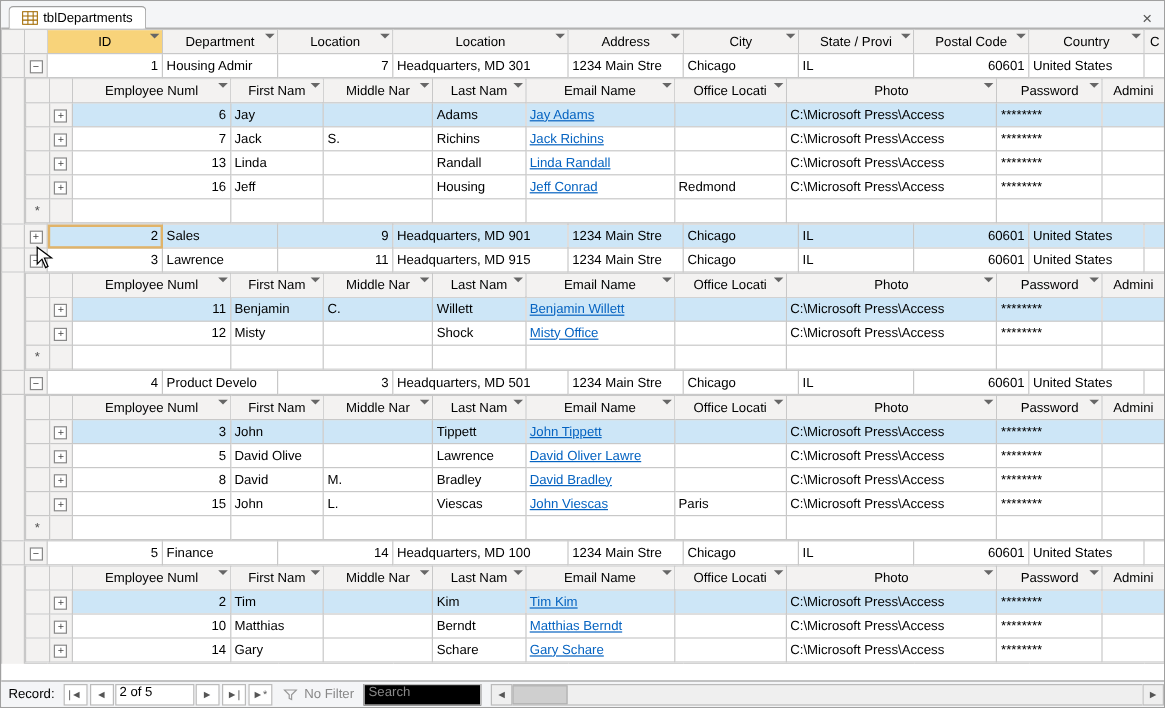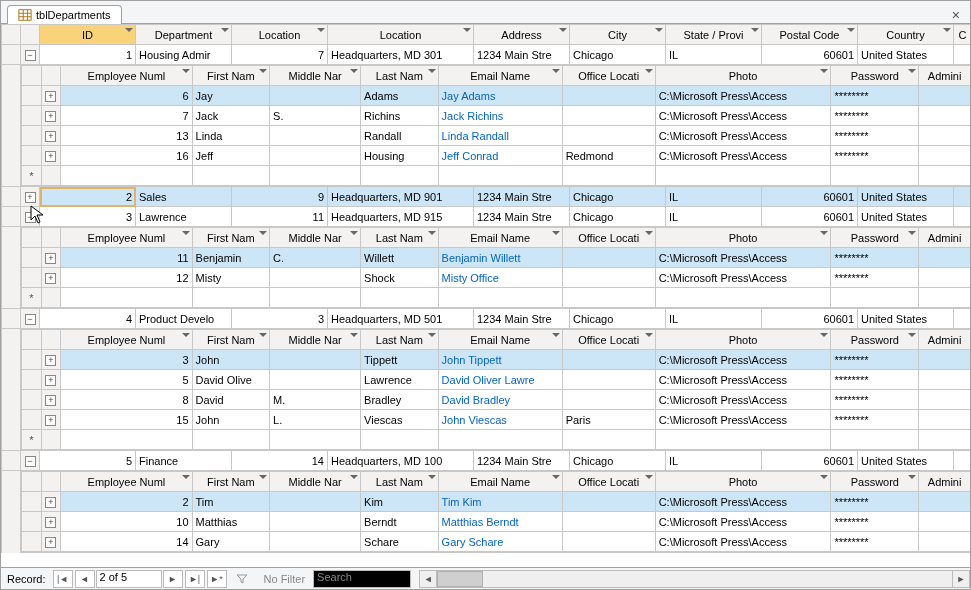--- a/index.html
+++ b/index.html
@@ -12,29 +12,29 @@
 .body{flex:1;overflow:auto}
 table.grid{border-collapse:collapse;width:100%;table-layout:fixed}
 table.grid th,table.grid td{border:1px solid #c8c8c8;height:19px;padding:0 3px;overflow:hidden;white-space:nowrap;text-overflow:clip}
 table.grid th{background:#f3f2f1;font-weight:normal;position:relative;}
 th .dd{position:absolute;right:2px;top:3px;width:0;height:0;border-left:4px solid transparent;border-right:4px solid transparent;border-top:4px solid #666}
 .sel-th{background:#f8d37a!important}
 .rowhdr{background:#f3f2f1;width:18px;text-align:center}
 .exp,.col{width:9px;height:9px;border:1px solid #888;display:inline-flex;align-items:center;justify-content:center;line-height:7px;font-size:9px;color:#444;background:#fff;cursor:pointer}
 .star{color:#555}
 td.num{text-align:right;padding-right:4px}
-a.mail{color:#0563c1;}
+a.mail{color:#0563c1;text-decoration:underline}
 tr.selrow td{background:#cde6f7}
 tr.selrow td.rowhdr{background:#f3f2f1}
 td.editcell{outline:2px solid #e0b369;outline-offset:-2px}
 .statusbar{height:21px;border-top:1px solid #a0a0a0;background:#f4f5f7;display:flex;align-items:center;font-size:11px}
 .statusbar .lbl{padding:0 6px}
 .navbtn{width:18px;height:16px;border:1px solid #bbb;background:#fff;display:flex;align-items:center;justify-content:center;margin:0 1px;cursor:pointer;font-size:9px;color:#555}
 .recbox{width:58px;height:16px;border:1px solid #bbb;background:#fff;padding:0 3px}
-.filter{display:flex;align-items:center;gap:16px;margin:0 8px;color:#888}
+.filter{display:flex;align-items:center;gap:6px;margin:0 8px;color:#888}
 .filter svg{width:12px;height:10px}
 .searchbox{width:90px;height:16px;border:1px solid #bbb;background:#000000;padding:0 3px;color:#888}
 .hscroll{flex:1;display:flex;align-items:center;margin-left:8px}
 .hscroll .arrow{width:16px;height:16px;border:1px solid #bbb;background:#efefef;display:flex;align-items:center;justify-content:center;font-size:9px;color:#555;cursor:pointer}
 .hscroll .track{flex:1;height:16px;border-top:1px solid #bbb;border-bottom:1px solid #bbb;background:#efefef;position:relative}
 .hscroll .thumb{position:absolute;left:0;top:0;width:44px;height:14px;background:#cfcfcf;border:1px solid #b0b0b0}
 .cursor{position:absolute;left:30px;top:205px;width:16px;height:20px;pointer-events:none;z-index:10}
 .cursor svg{width:16px;height:20px}
 col.w-exp{width:19px}col.w-gut{width:19px}col.w-id{width:96px}col.w-dep{width:96px}col.w-mgr{width:96px}col.w-loc{width:146px}col.w-addr{width:96px}col.w-city{width:96px}col.w-state{width:96px}col.w-post{width:96px}col.w-cty{width:96px}col.w-end{width:18px}col.s-gut{width:19px}col.s-gut2{width:19px}col.s-enum{width:127px}col.s-fn{width:75px}col.s-mn{width:88px}col.s-ln{width:75px}col.s-em{width:120px}col.s-ol{width:90px}col.s-ph{width:170px}col.s-pw{width:85px}col.s-ad{width:50px}
 </style>

